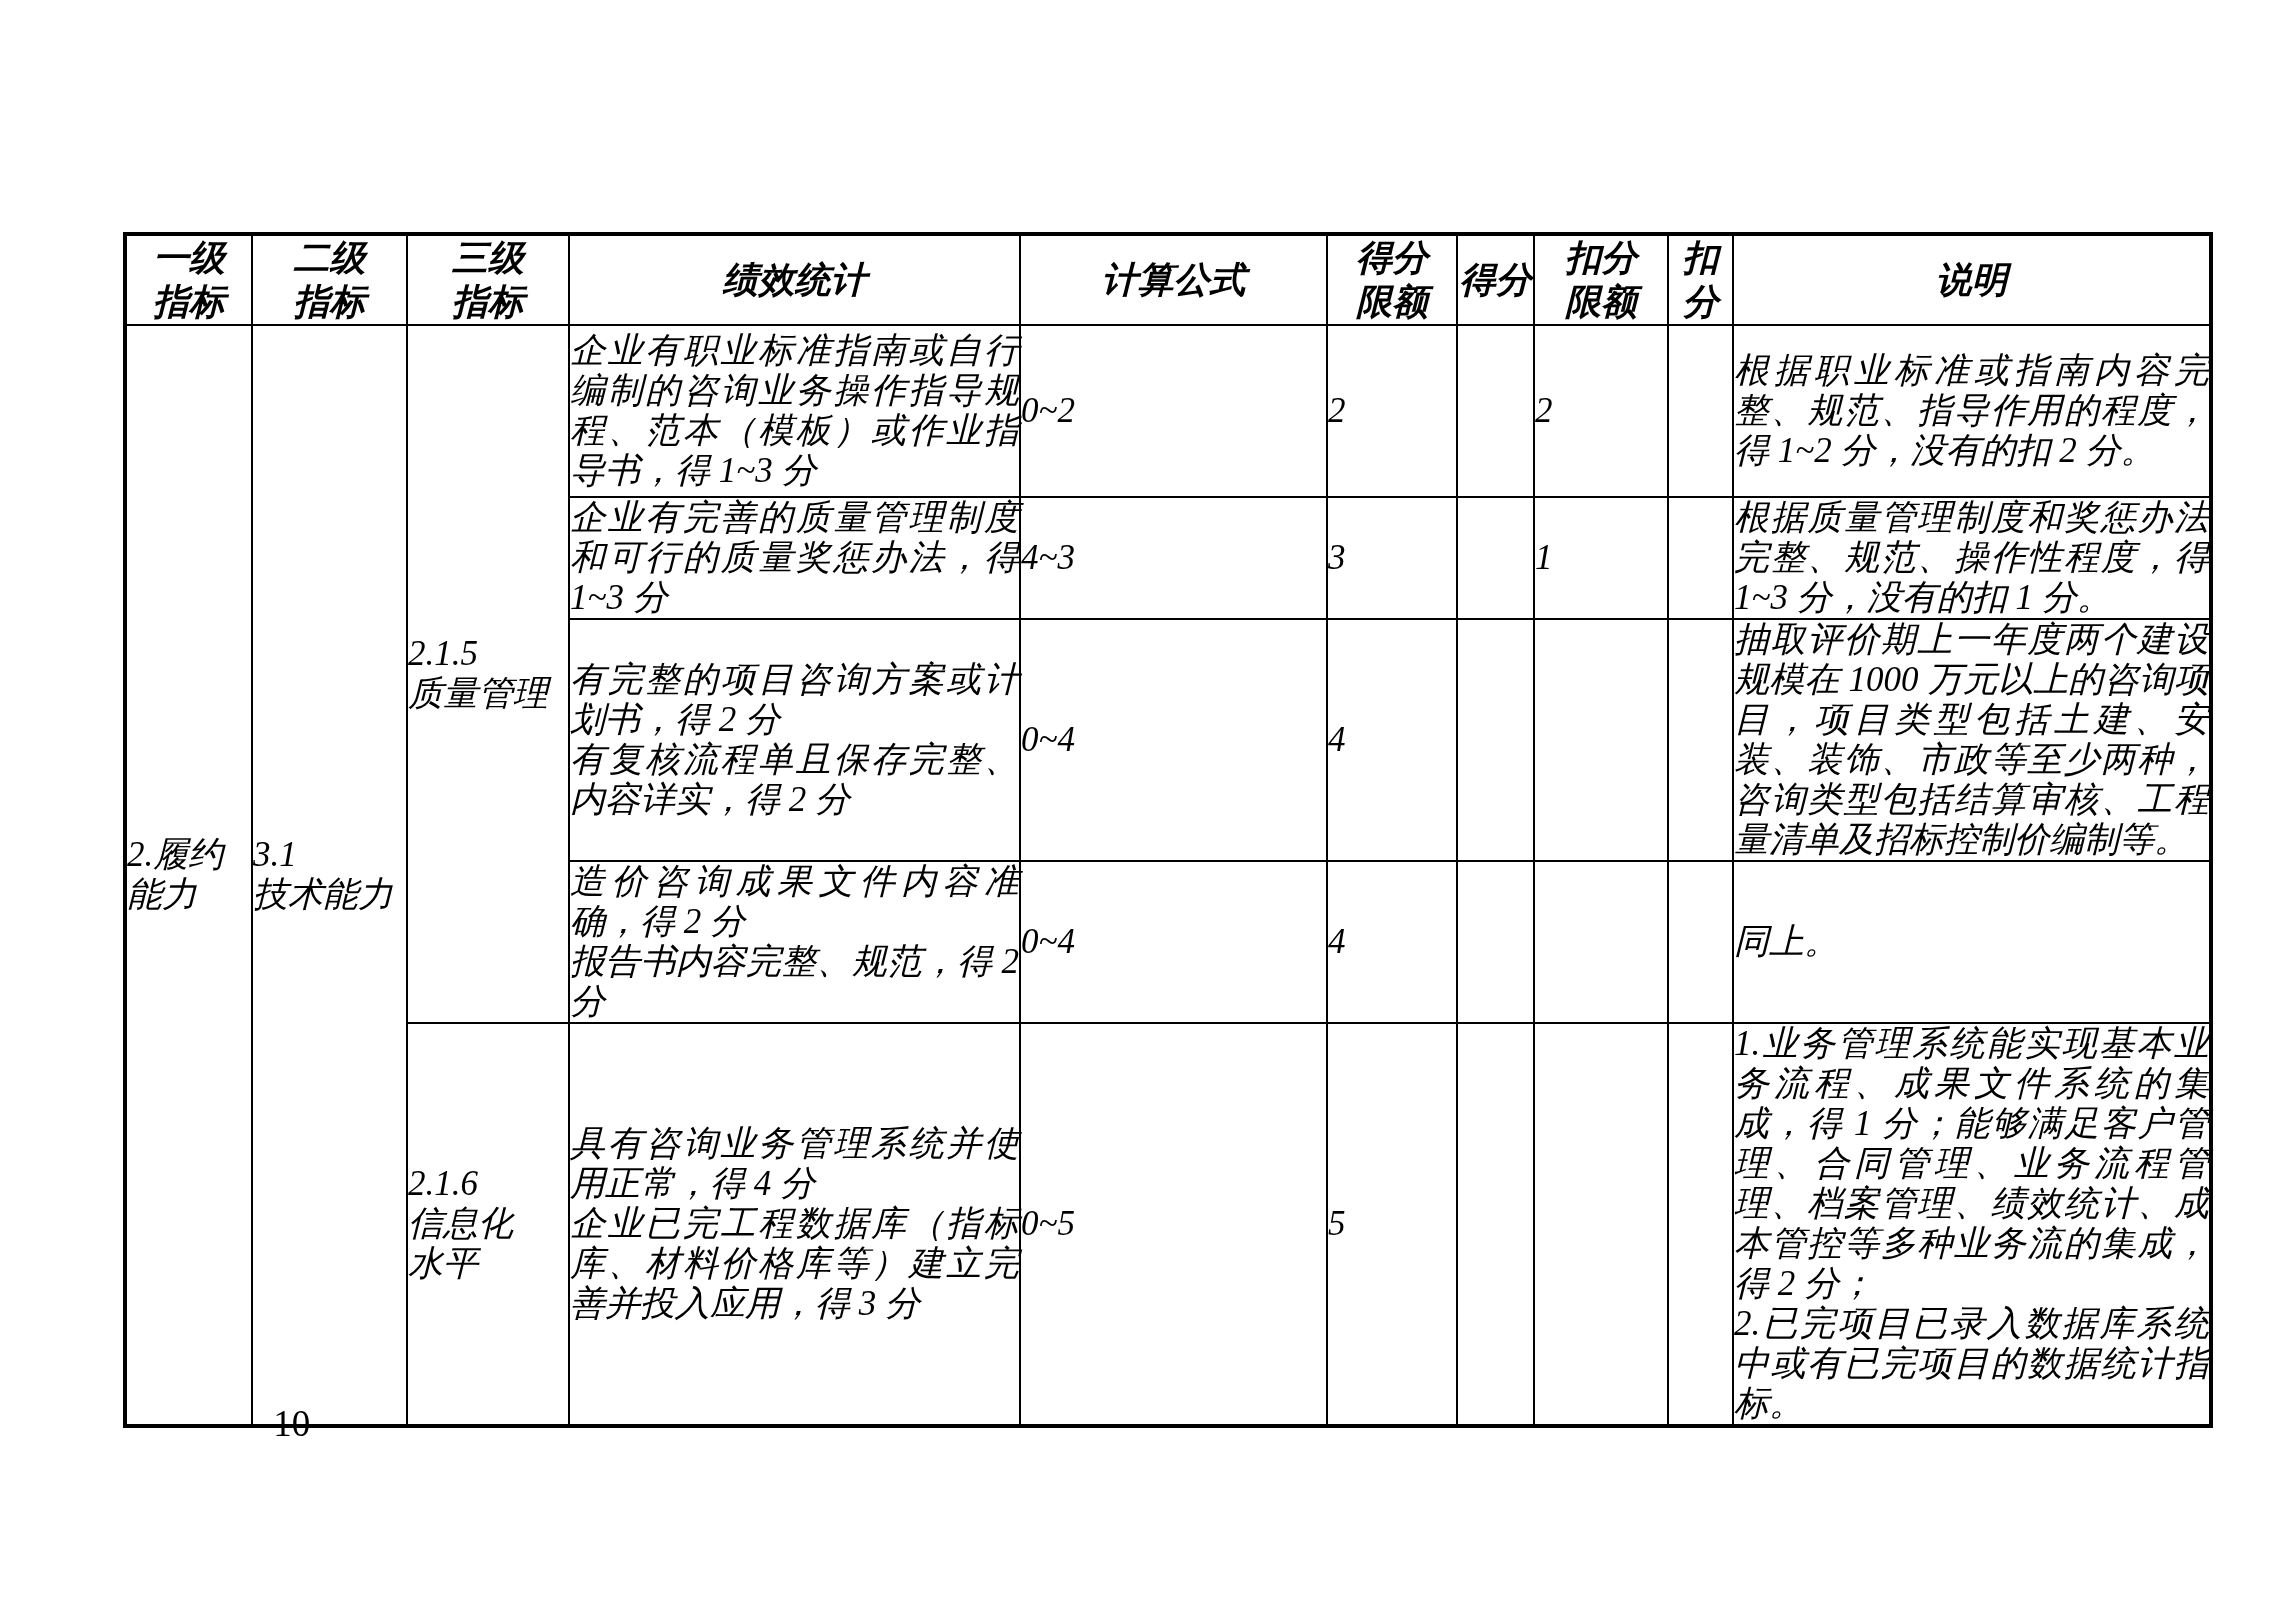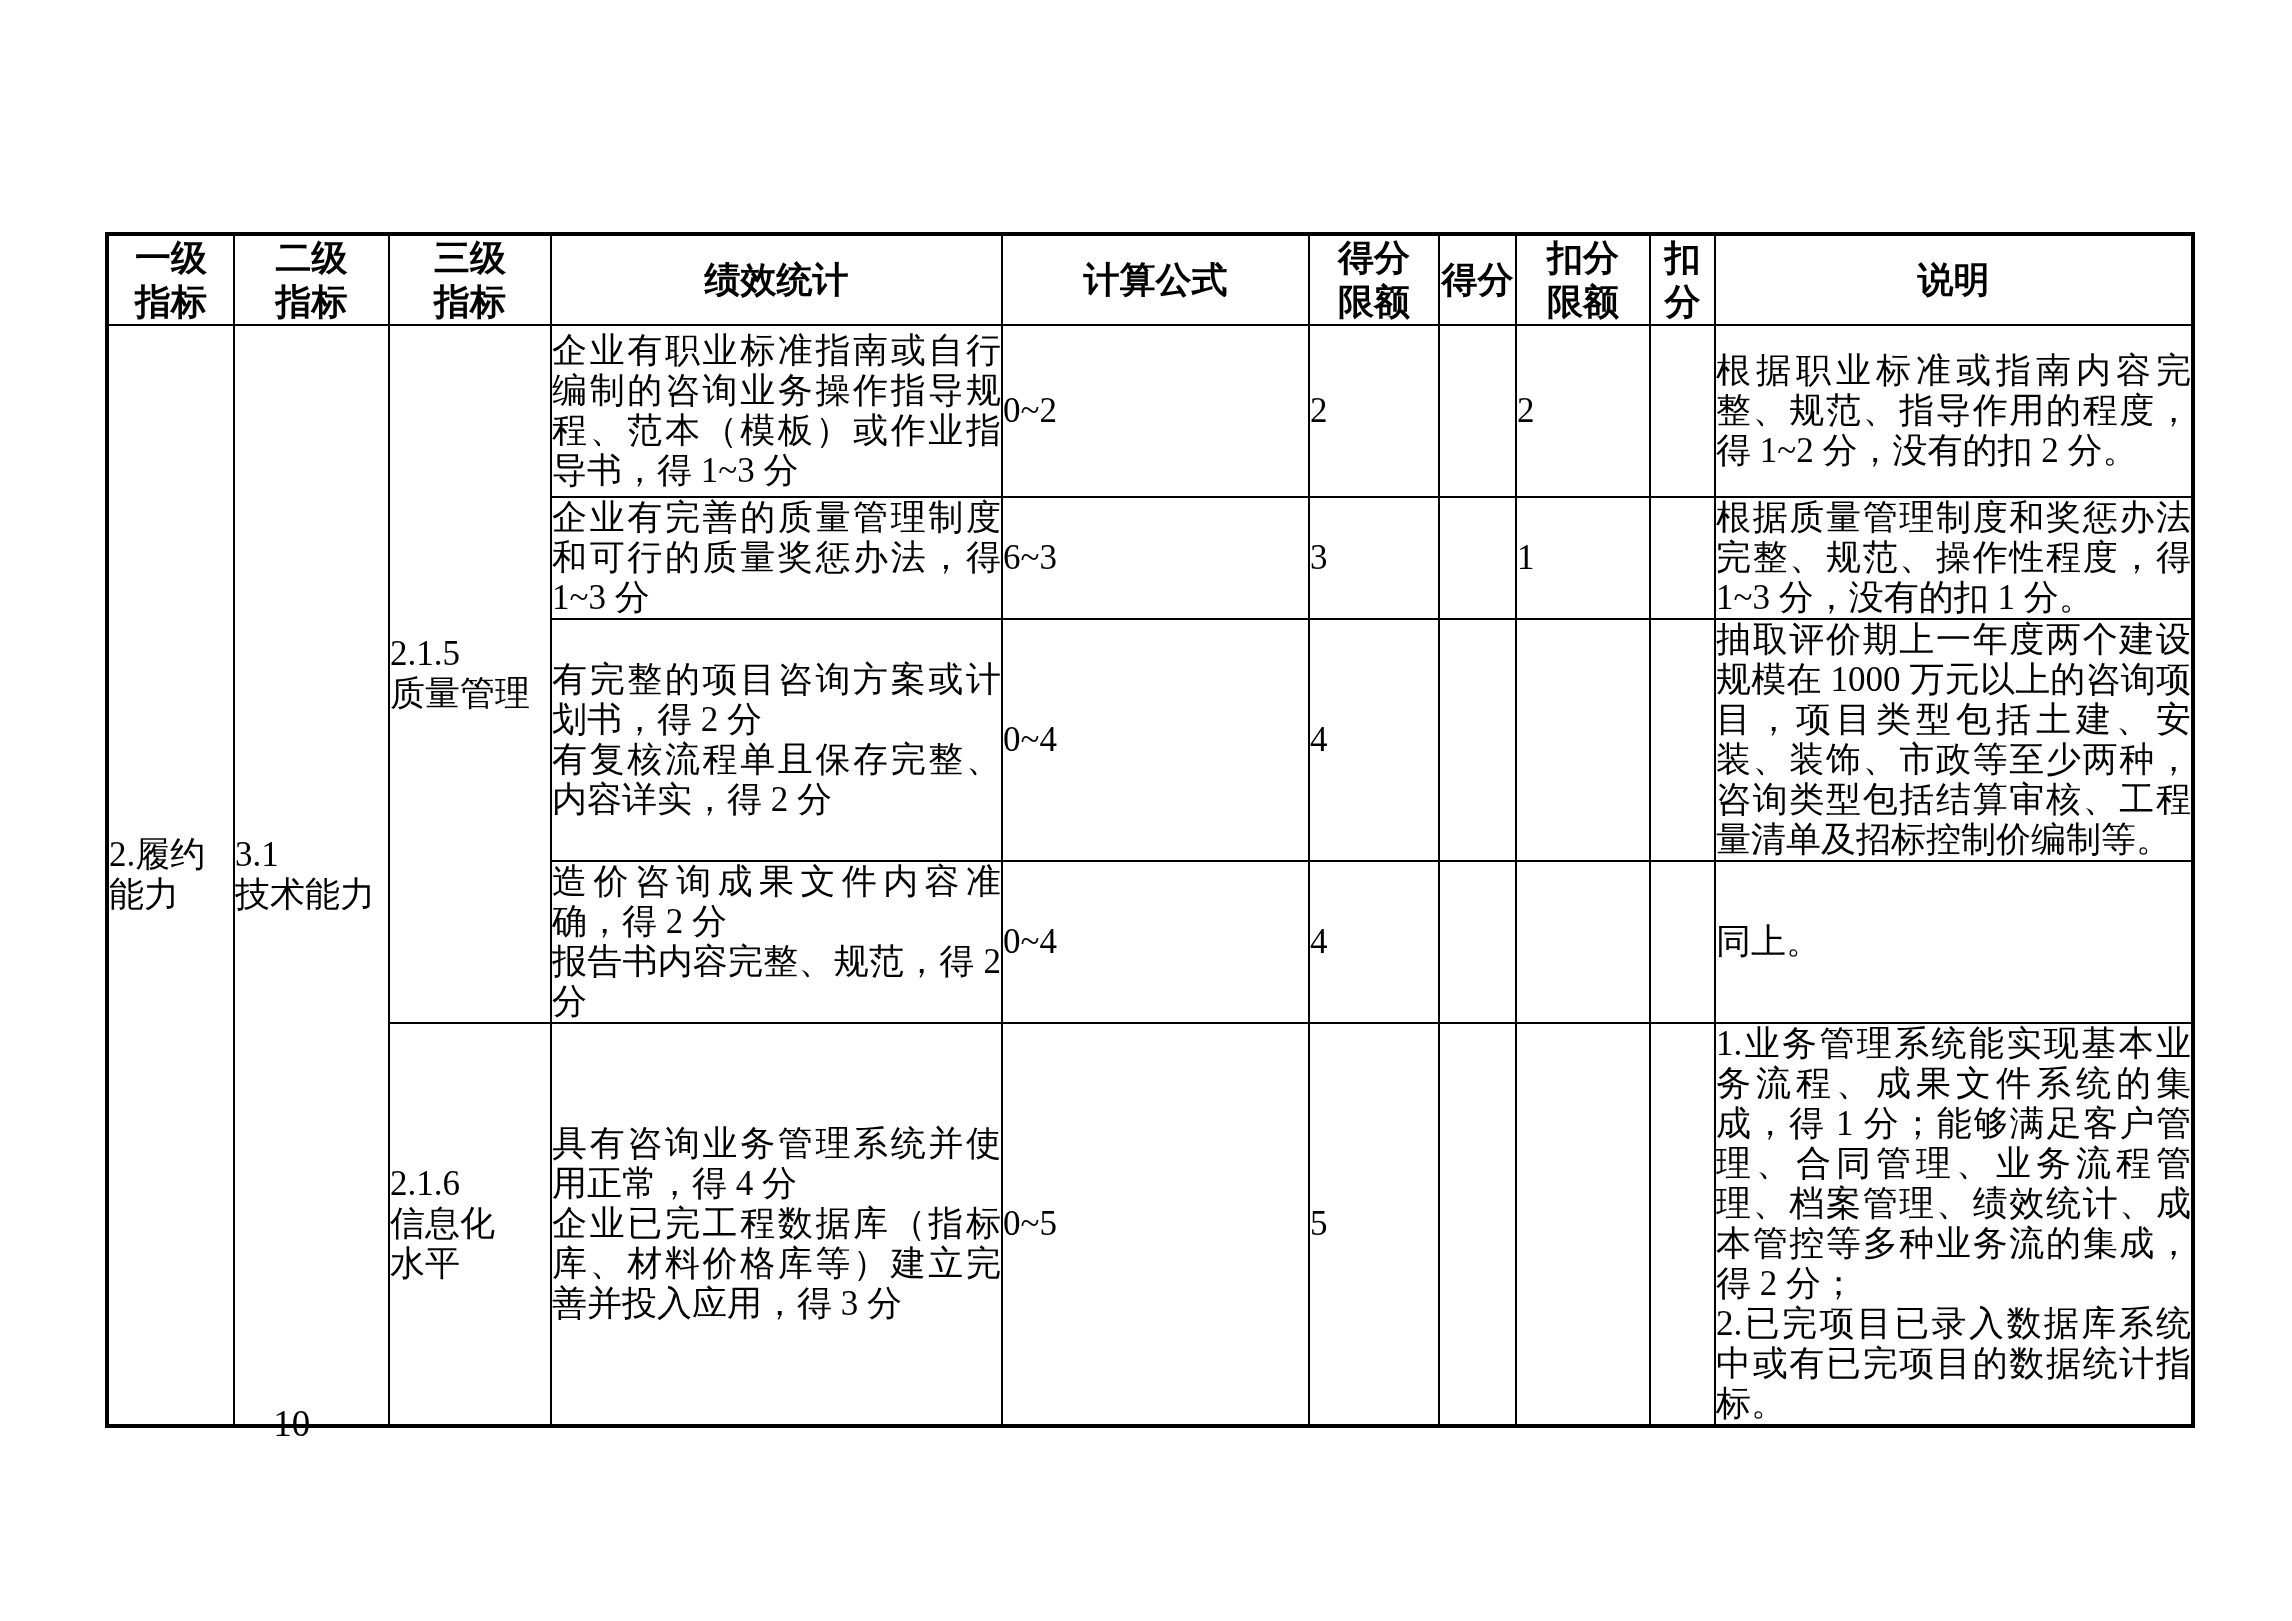--- a/index.html
+++ b/index.html
@@ -7,26 +7,27 @@
   body {
     width: 2293px;
     height: 1621px;
     background: #ffffff;
     position: relative;
     font-family: "Liberation Serif", serif;
     color: #000;
   }
   table.eval {
     position: absolute;
-    left: 105px;
+    left: 123px;
     top: 232px;
     width: 2087px;
     border-collapse: collapse;
     table-layout: fixed;
     border: 4.9px solid #000;
+    font-style: italic;
   }
   table.eval th, table.eval td {
     border: 2.9px solid #000;
     padding: 0;
   }
   table.eval th {
     font-family: "Liberation Sans", sans-serif;
     font-weight: bold;
     font-size: 36px;
     line-height: 44px;
@@ -107,21 +108,21 @@
       <td class="c">0~2</td>
       <td class="c">2</td>
       <td class="c"></td>
       <td class="c">2</td>
       <td class="c"></td>
       <td class="j">根据职业标准或指南内容完整、规范、指导作用的程度，得 1~2 分，没有的扣 2 分。</td>
     </tr>
 
     <tr style="height:103px">
       <td class="j">企业有完善的质量管理制度和可行的质量奖惩办法，得 1~3 分</td>
-      <td class="c">6~3</td>
+      <td class="c">4~3</td>
       <td class="c">3</td>
       <td class="c"></td>
       <td class="c">1</td>
       <td class="c"></td>
       <td class="j">根据质量管理制度和奖惩办法完整、规范、操作性程度，得 1~3 分，没有的扣 1 分。</td>
     </tr>
 
     <tr style="height:235px">
       <td class="j">有完整的项目咨询方案或计划书，得 2 分
 有复核流程单且保存完整、内容详实，得 2 分</td>

